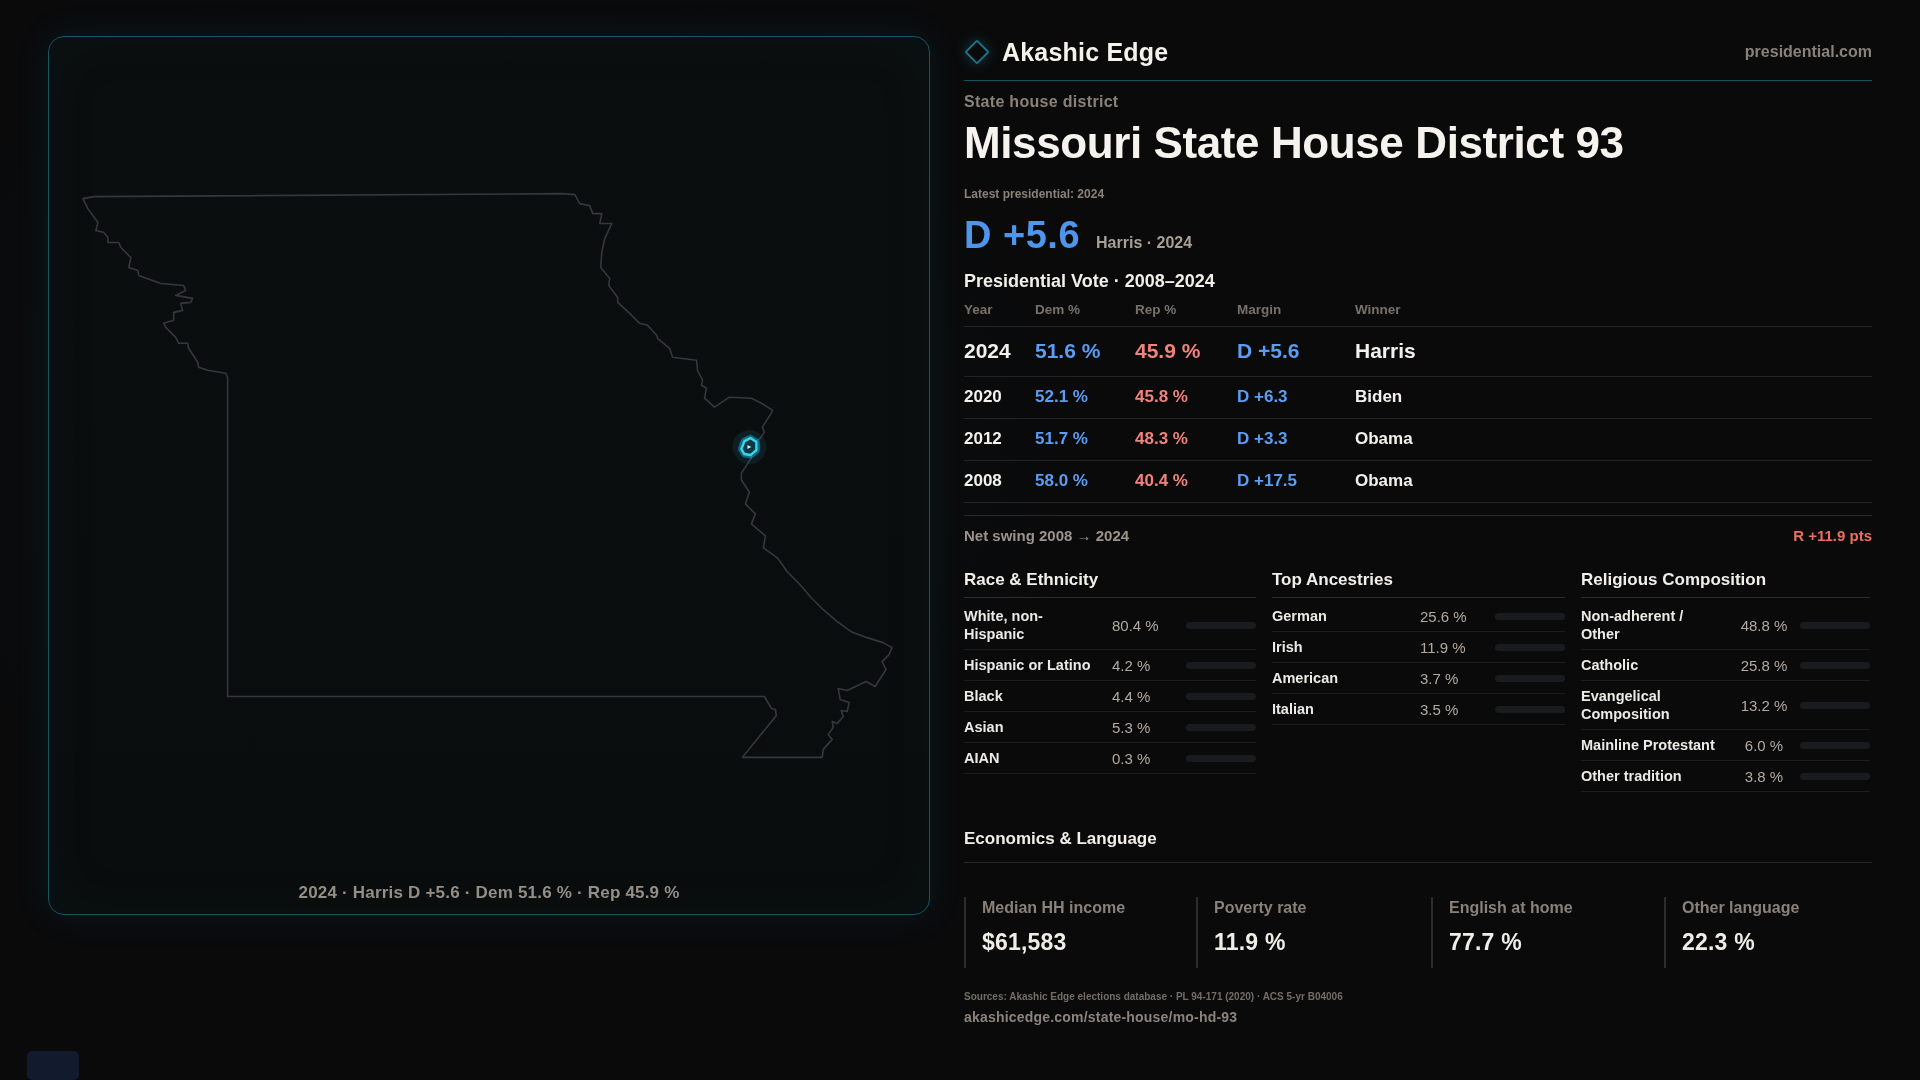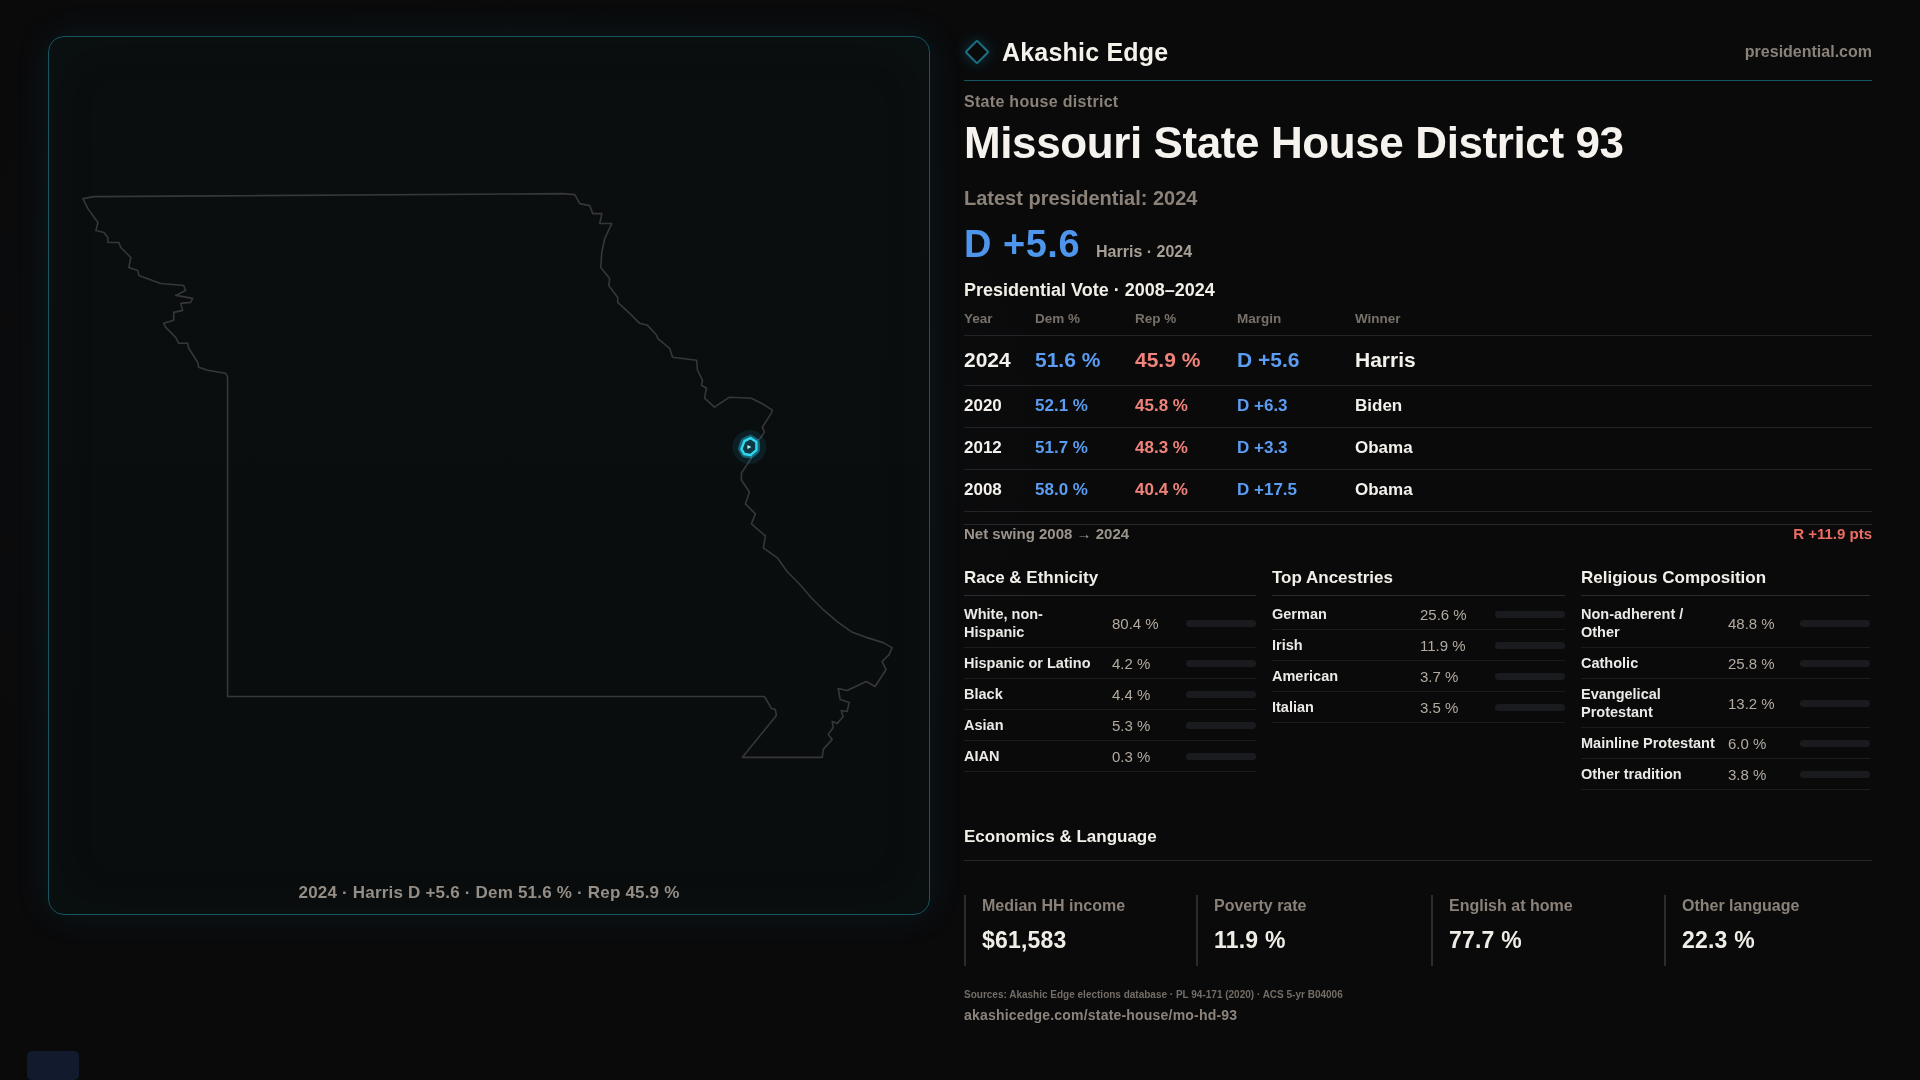--- a/index.html
+++ b/index.html
@@ -22,57 +22,57 @@
   
   .panel-right{position:absolute;left:964px;top:0;width:908px;}
   .brand-row{margin-top:34px;height:36px;display:flex;align-items:center;justify-content:space-between;}
   .brand{display:flex;align-items:center;}
   .diamond{width:18px;height:18px;border:2px solid #1e7287;border-radius:2px;transform:rotate(45deg);margin:0 16px 0 4px;box-shadow:0 0 14px rgba(30,150,175,.35);}
   .brand-name{font-size:25px;font-weight:800;color:#f5f2ec;letter-spacing:.2px;}
   .site-link{font-size:16px;font-weight:700;color:#8a8178;text-decoration:none;}
   .rule-teal{margin-top:10px;height:1px;background:#155561;}
   .kicker{margin-top:12px;font-size:16px;font-weight:700;color:#8a8178;letter-spacing:.3px;}
   .page-title{margin:6px 0 0 0;font-size:44px;line-height:52px;font-weight:800;color:#f6f3ee;letter-spacing:-.4px;}
-  .latest{margin-top:18px;font-size:20px;font-weight:700;color:#8a8178;}
+  .latest{margin-top:18px;font-size:12px;font-weight:700;color:#8a8178;}
   .headline{margin-top:12px;display:flex;align-items:baseline;}
   .headline-margin{font-size:38px;line-height:44px;font-weight:800;color:#4e95ec;letter-spacing:.5px;}
   .headline-ctx{margin-left:16px;font-size:16px;font-weight:600;color:#a89f95;}
   .ptable-title{margin-top:14px;font-size:18px;font-weight:800;color:#f2efe9;}
 
   .ptable{margin-top:10px;}
   .ptable-head,.ptable-row{display:grid;grid-template-columns:71px 100px 102px 118px 1fr;align-items:baseline;}
   .ptable-head{padding-bottom:9px;border-bottom:1px solid #232327;}
   .ptable-head span{font-size:13.5px;font-weight:700;color:#78716a;}
   .ptable-row{padding:10px 0 11px 0;border-bottom:1px solid #232327;font-size:17px;font-weight:700;}
   .ptable-row.emph{padding:12px 0 13px 0;font-size:21px;}
   .cell-year{color:#f4f1ec;}
   .cell-dem{color:#5b9df2;}
   .cell-rep{color:#f0837b;}
   .cell-margin{color:#5b9df2;}
   .cell-winner{color:#f4f1ec;}
 
-  .netswing{margin-top:12px;border-top:1px solid #28282c;display:flex;justify-content:space-between;align-items:center;}
+  .netswing{margin-top:12px;border-top:1px solid #28282c;padding-top:11px;display:flex;justify-content:space-between;align-items:center;}
   .netswing-label{font-size:15px;font-weight:600;color:#9b948c;}
   .netswing-value{font-size:15px;font-weight:800;color:#ed6d63;}
 
   
   .demo-grid{margin-top:26px;display:grid;grid-template-columns:292px 293px 289px;column-gap:16px;}
   .demo-title{font-size:17px;font-weight:800;color:#f2efe9;padding-bottom:7px;border-bottom:1px solid #2b2b30;}
   .demo-list{margin-top:3px;}
   .demo-row{display:flex;align-items:center;padding:6px 0;border-bottom:1px solid #1c1c20;min-height:31px;}
   .demo-label{font-size:14.5px;line-height:18px;font-weight:700;color:#eceae6;flex:0 0 auto;}
   .demo-value{font-size:15px;color:#b3aaa0;flex:0 0 auto;}
   .demo-bar{flex:0 0 70px;height:7px;border-radius:4px;background:#1a1b1e;margin-left:auto;overflow:hidden;position:relative;}
   .demo-fill{height:100%;border-radius:4px;}
   .c1 .demo-label{width:134px;margin-right:14px;}
   .c1 .demo-value{width:73px;}
   .c2 .demo-label{width:138px;margin-right:10px;}
   .c2 .demo-value{width:73px;}
   .c3 .demo-label{width:140px;margin-right:7px;}
-  .c3 .demo-value{width:72px;}
+  .c3 .demo-value{width:72px;text-align:center;}
 
   
   .econ{margin-top:37px;}
   .econ-title{font-size:17px;font-weight:800;color:#f2efe9;}
   .econ-rule{margin-top:13px;height:1px;background:#26262b;}
   .econ-stats{margin-top:34px;display:grid;grid-template-columns:232px 235px 233px 1fr;}
   .stat-cell{border-left:2px solid #2b2b30;padding:2px 0 12px 16px;}
   .stat-label{font-size:16px;font-weight:600;color:#8a8178;}
   .stat-value{margin-top:12px;font-size:23px;font-weight:800;color:#f0ede7;letter-spacing:.2px;}
 
@@ -250,21 +250,21 @@
               <span class="demo-label">Non-adherent / Other</span>
               <span class="demo-value">48.8 %</span>
               <span class="demo-bar"><span class="demo-fill" style="width: 48.8%; min-width: 5px; background: rgb(125, 133, 150);"></span></span>
             </div>
             <div class="demo-row">
               <span class="demo-label">Catholic</span>
               <span class="demo-value">25.8 %</span>
               <span class="demo-bar"><span class="demo-fill" style="width: 25.8%; min-width: 5px; background: rgb(223, 178, 47);"></span></span>
             </div>
             <div class="demo-row">
-              <span class="demo-label">Evangelical Protestant</span>
+              <span class="demo-label">Evangelical Composition</span>
               <span class="demo-value">13.2 %</span>
               <span class="demo-bar"><span class="demo-fill" style="width: 13.2%; min-width: 5px; background: rgb(223, 108, 99);"></span></span>
             </div>
             <div class="demo-row">
               <span class="demo-label">Mainline Protestant</span>
               <span class="demo-value">6.0 %</span>
               <span class="demo-bar"><span class="demo-fill" style="width: 6%; min-width: 5px; background: rgb(63, 135, 232);"></span></span>
             </div>
             <div class="demo-row">
               <span class="demo-label">Other tradition</span>

